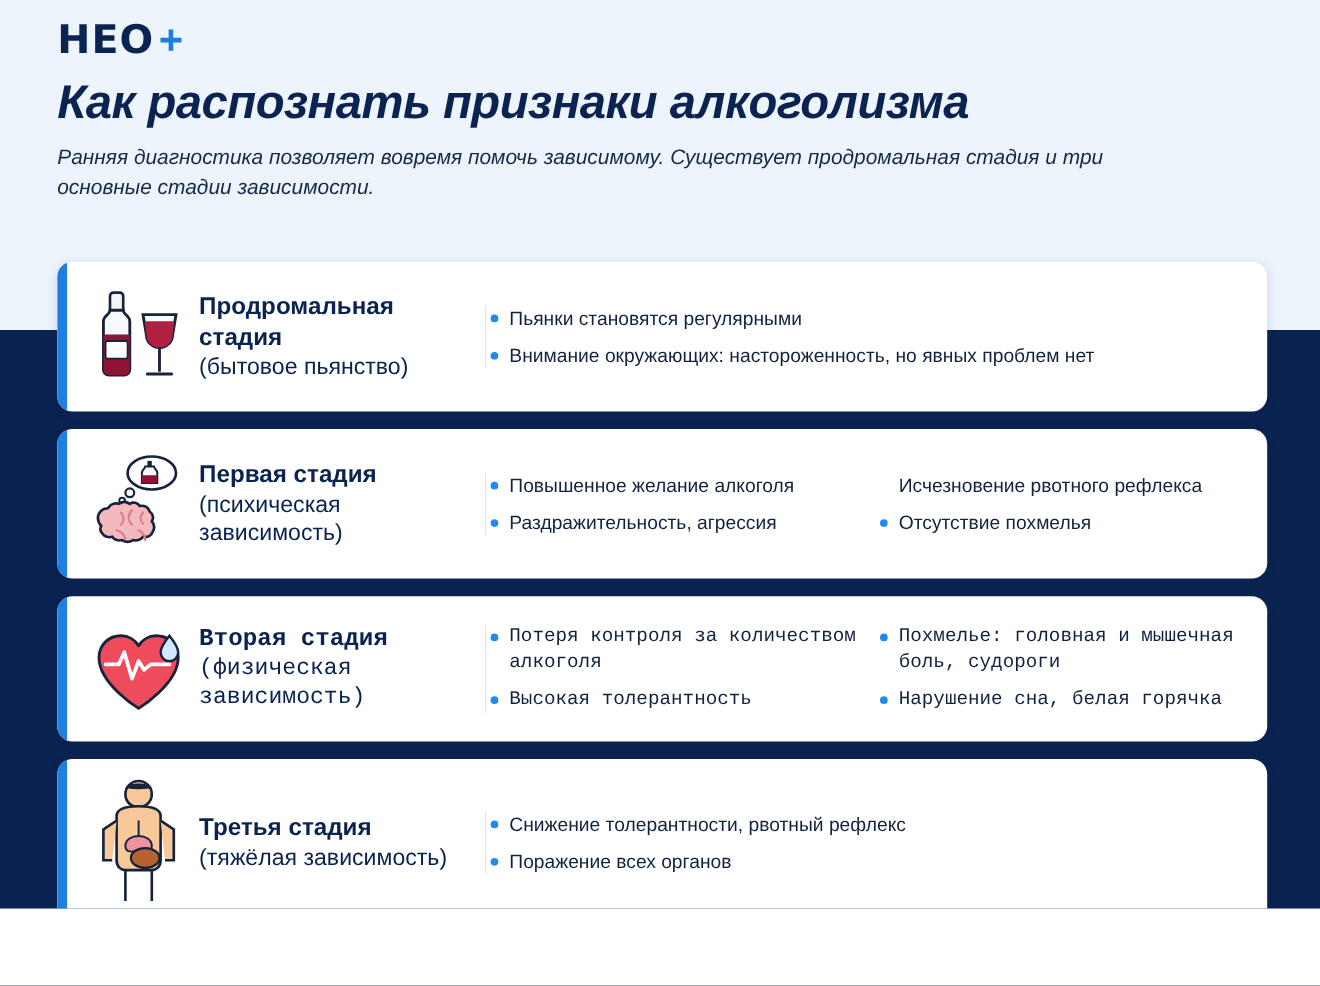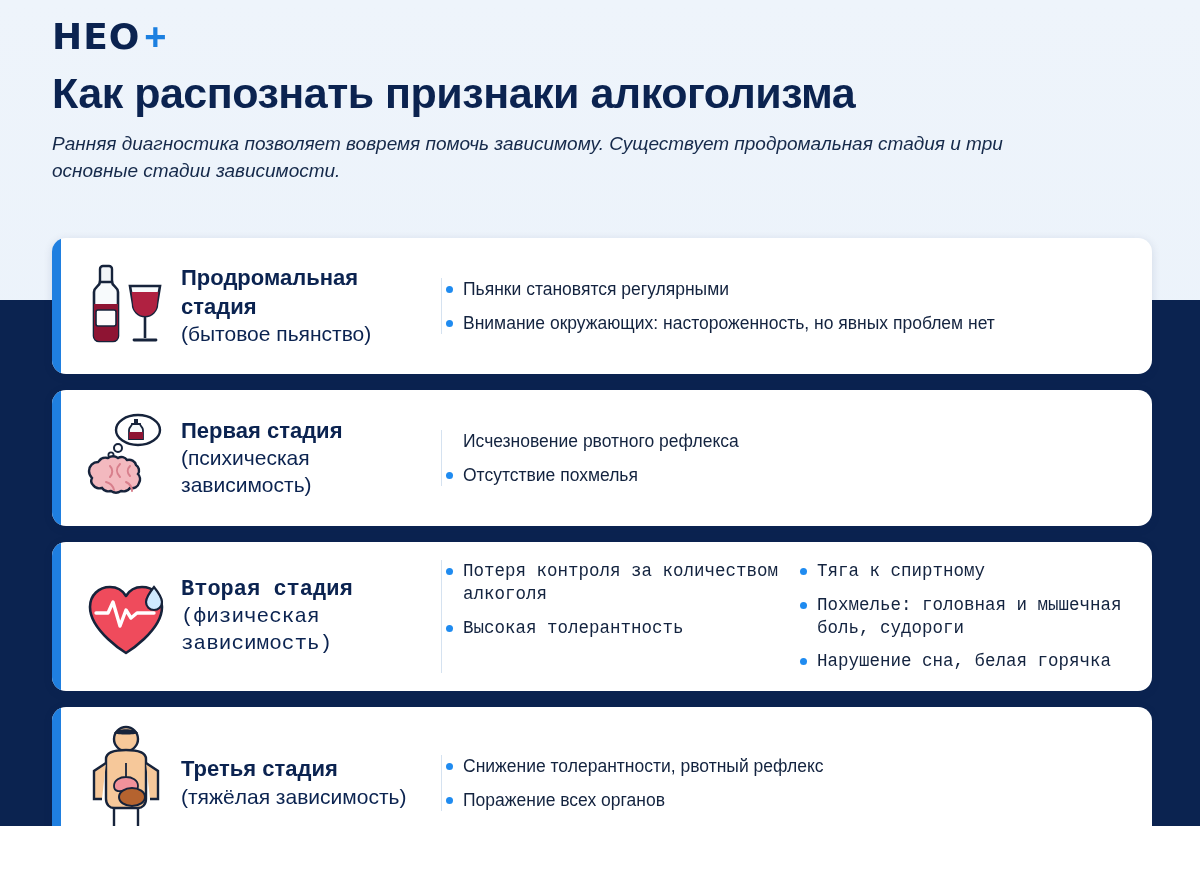--- a/index.html
+++ b/index.html
@@ -66,20 +66,21 @@
     top: 70px;
     width: 1110px;
   }
   .title {
     font-size: 43px;
     font-weight: bold;
     color: #0b2350;
     margin: 0;
     line-height: 1.1;
     letter-spacing: -0.5px;
+    font-style: italic;
   }
   .subtitle {
     margin: 14px 0 0 0;
     font-size: 19px;
     color: #15294a;
     line-height: 1.4;
     max-width: 1020px;
     font-style: italic;
   }
 
@@ -251,20 +252,26 @@
 
               <path d="M22 54c-5 0-9 4-9 9 0 3 1 5 3 7-1 2-1 5 1 7 2 3 6 4 9 3 2 3 6 4 9 3 3 2 7 2 10 0 3 1 7 0 9-3 4 1 8-1 9-5 2-3 1-7-1-9 2-3 1-7-2-9-1-4-5-6-9-5-2-3-6-4-9-2-3-2-7-2-10 0-3-1-7 0-9 3z" fill="#f3b9bf" stroke="#16233b" stroke-width="2.4"></path>
               <path d="M34 58c3 3 3 8 0 11m10-13c-4 4-4 9 0 13m10-11c-3 3-3 7 0 10M30 74c4 1 7 4 8 8m12-8c4 2 6 5 6 9" stroke="#d87f8c" stroke-width="2" fill="none" stroke-linecap="round"></path>
             </svg>
           </div>
           <div class="stage-name">
             <b>Первая стадия</b><br>
             <span>(психическая зависимость)</span>
           </div>
           <div class="lists">
+            <div class="list-col">
+              <ul class="bullets">
+                <li>Повышенное желание алкоголя</li>
+                <li>Раздражительность, агрессия</li>
+              </ul>
+            </div>
             <div class="list-col">
               <ul class="bullets">
                 <li class="nodot">Исчезновение рвотного рефлекса</li>
                 <li>Отсутствие похмелья</li>
               </ul>
             </div>
           </div>
         </div>
       </div>
 
@@ -284,21 +291,20 @@
           </div>
           <div class="lists">
             <div class="list-col">
               <ul class="bullets">
                 <li>Потеря контроля за количеством алкоголя</li>
                 <li>Высокая толерантность</li>
               </ul>
             </div>
             <div class="list-col">
               <ul class="bullets">
-                <li>Тяга к спиртному</li>
                 <li>Похмелье: головная и мышечная боль, судороги</li>
                 <li>Нарушение сна, белая горячка</li>
               </ul>
             </div>
           </div>
         </div>
       </div>
 
       <div class="card card-4">
         <div class="card-accent"></div>

